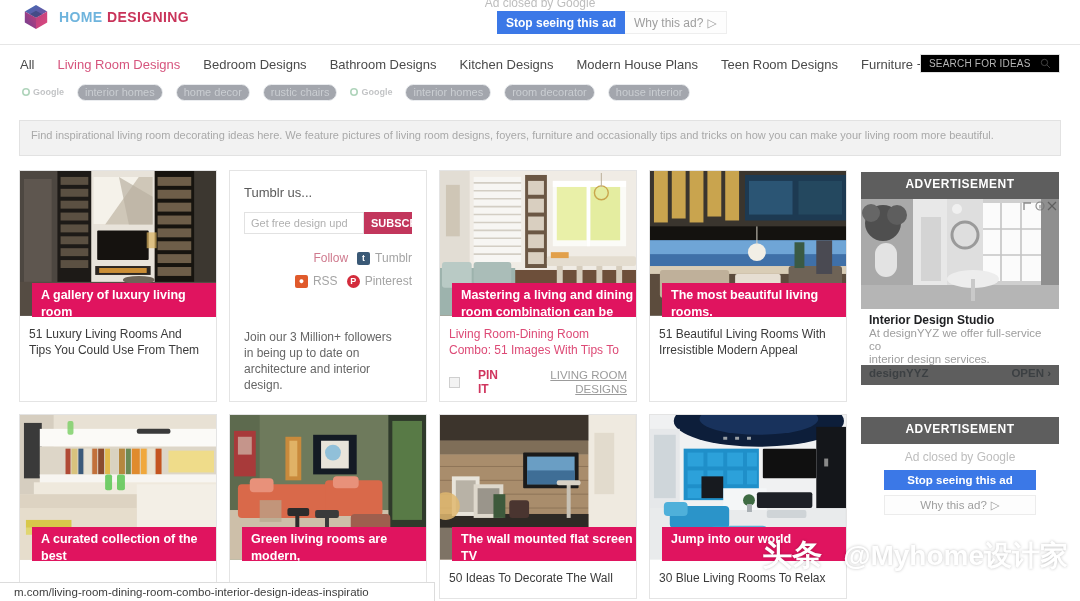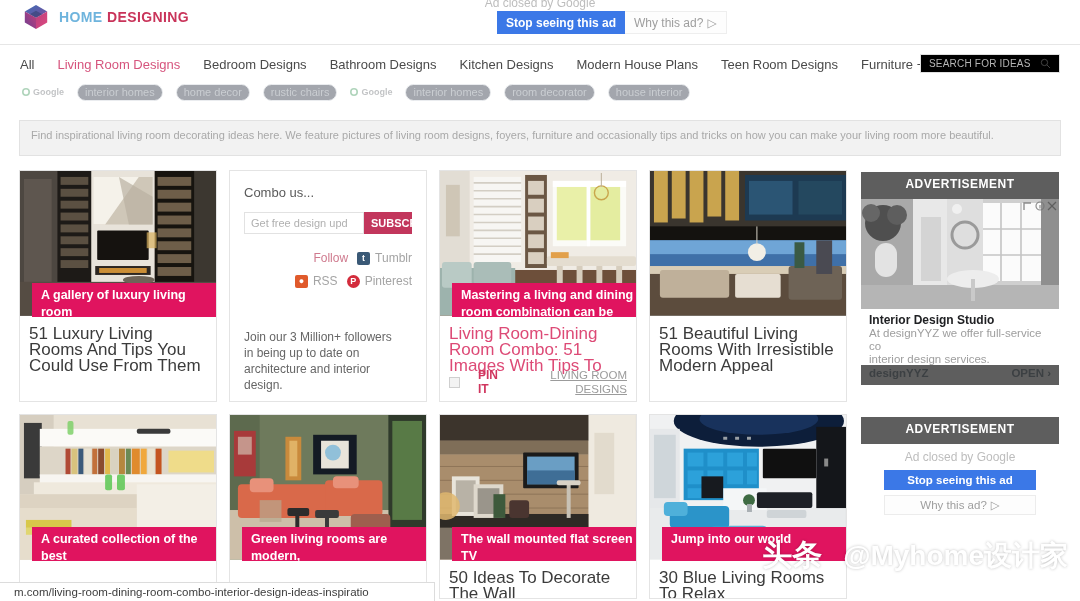--- a/index.html
+++ b/index.html
@@ -116,21 +116,21 @@
 
   .card-img { position: relative; width: 100%; height: 146px; overflow: hidden; }
   .card-banner {
     position: absolute; left: 12px; bottom: 0; width: 100%;
     background: #e0145f; color: #fff;
     font-size: 12.5px; line-height: 17px; font-weight: 600;
     padding: 4px 9px 0 9px; height: 34px; overflow: hidden;
   }
   .card-title {
     padding: 9px 9px 0 9px;
-    font-size: 17px; line-height: 16px; color: #3b3b3b;
+    font-size: 12px; line-height: 16px; color: #3b3b3b;
   }
   .card-title.pinkish { color: #dd4a76; }
   .card-foot {
     position: absolute; left: 9px; right: 9px; bottom: 5px;
     display: flex; align-items: flex-end; justify-content: space-between;
   }
   .pin-btn {
     display: flex; align-items: center; gap: 18px;
     font-size: 12px; font-weight: bold; color: #d0355e; cursor: pointer;
   }
@@ -362,21 +362,21 @@
           <rect x="30" y="116" width="150" height="12" fill="#b8ada0" opacity=".6"></rect>
           <ellipse cx="120" cy="110" rx="16" ry="4" fill="#6e6458"></ellipse>
           <rect x="128" y="62" width="10" height="16" fill="#d8b05e" opacity=".7"></rect>
         </svg>
         <div class="card-banner">A gallery of luxury living room</div>
       </div>
       <div class="card-title">51 Luxury Living Rooms And Tips You Could Use From Them</div>
     </div>
 
     <div class="follow-card">
-      <div class="follow-title">Combo us...</div>
+      <div class="follow-title">Tumblr us...</div>
       <div class="sub-row">
         <div class="sub-input">
           <span>Get free design upd</span>
         </div>
         <button class="sub-btn">SUBSCRIBE</button>
       </div>
       <div class="social-row">
         <span class="soc follow-lbl">Follow</span>
         <span class="soc">
           <span class="soc-ico ico-tumblr">t</span>
@@ -476,20 +476,21 @@
           <rect x="0" y="96" width="198" height="12" fill="#d9cdb6"></rect>
           <rect x="0" y="104" width="198" height="42" fill="#5c4c3d"></rect>
           <rect x="10" y="100" width="70" height="28" rx="3" fill="#bfb09a"></rect>
           <rect x="86" y="104" width="46" height="24" rx="2" fill="#e6ded2"></rect>
           <rect x="140" y="96" width="54" height="34" rx="3" fill="#6e6356"></rect>
           <circle cx="108" cy="82" r="9" fill="#f2efe6"></circle>
           <line x1="108" y1="56" x2="108" y2="74" stroke="#d8d2c6" stroke-width="1"></line>
           <rect x="146" y="72" width="10" height="26" fill="#3a5a44"></rect>
           <rect x="168" y="70" width="16" height="34" fill="#4a4a52"></rect>
         </svg>
+        <div class="card-banner">The most beautiful living rooms.</div>
       </div>
       <div class="card-title">51 Beautiful Living Rooms With Irresistible Modern Appeal</div>
     </div>
   </div>
 
   <div class="row">
 
     <div class="card r2">
       <div class="card-img">
         <svg class="scene" viewBox="0 0 198 146" preserveAspectRatio="none">

